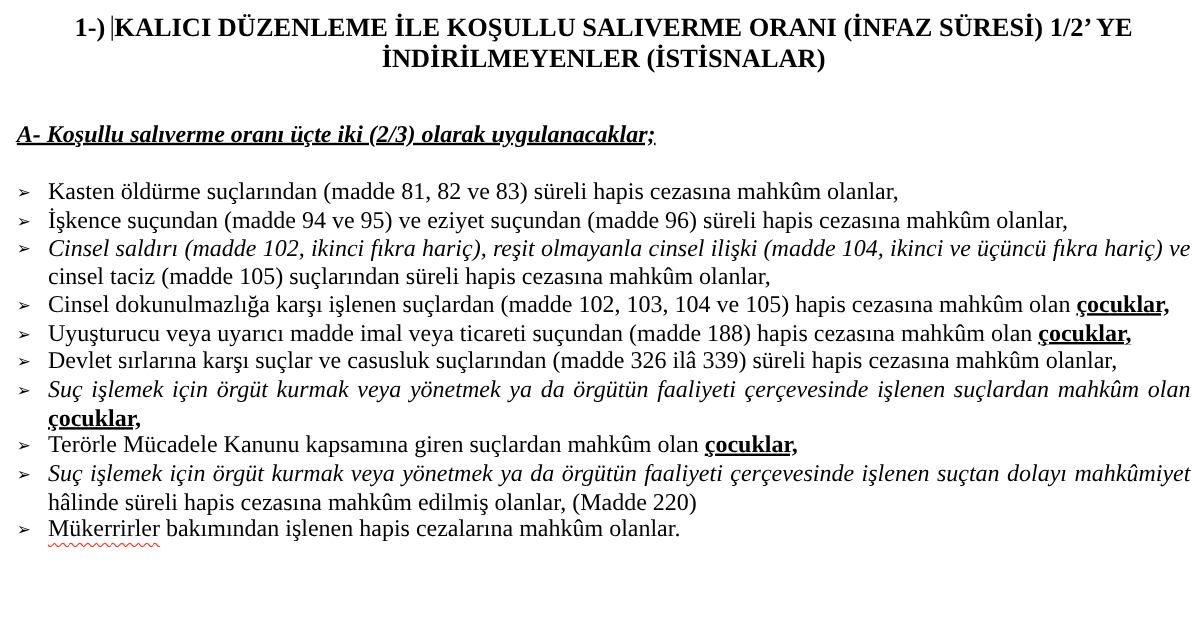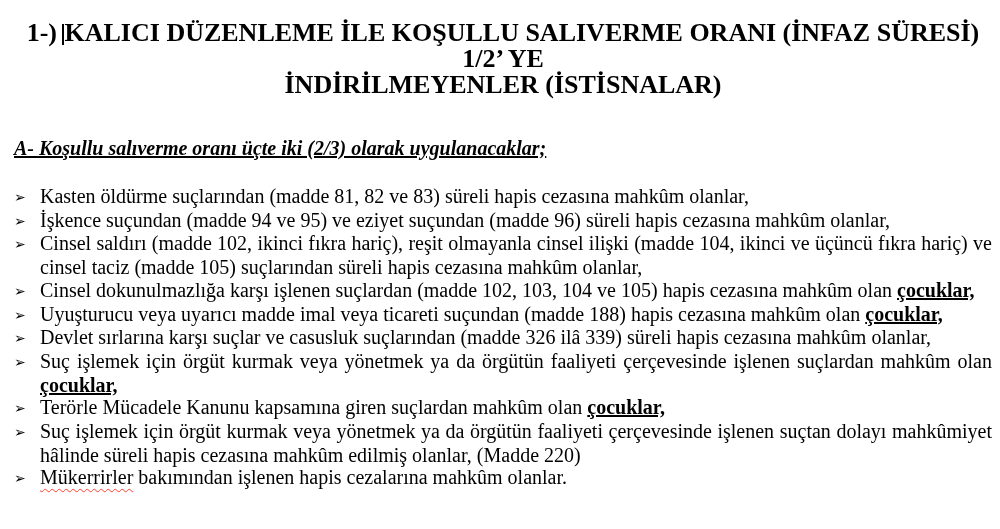--- a/index.html
+++ b/index.html
@@ -8,23 +8,23 @@
     width: 1000px; height: 529px;
     background: #ffffff; color: #000000;
     font-family: "Liberation Serif", "DejaVu Serif", serif;
     overflow: hidden;
   }
   .doc { padding: 4px 8px 0 14px; width: 1000px; }
 
   .title {
     text-align: center;
     font-weight: 700;
-    font-size: 26px;
+    font-size: 22px;
     line-height: 26px;
-    margin-top: 16px;
+    margin-top: 6px;
   }
   .title-line { white-space: normal; }
   .cursor {
     display: inline-block;
     width: 1.5px; height: 21px;
     background: #000;
     vertical-align: -4px;
     margin: 0 1px 0 5px;
   }
 
@@ -37,21 +37,21 @@
     text-decoration: underline;
     text-decoration-thickness: 1.5px;
   }
 
   .list {
     margin-top: 25px;
     font-size: 20px;
     line-height: 22.7px;
   }
   .line { text-align: left; }
-  .line.justify { text-align: justify; text-align-last: justify; }
+  .line.justify { text-align: justify; text-align-last: justify; font-style: italic; }
   .line.cont { padding-left: 26px; }
 
   .bullet {
     display: inline-block;
     width: 26px;
     font-size: 14px;
     font-family: "DejaVu Sans", sans-serif;
     vertical-align: 1px;
   }
 

